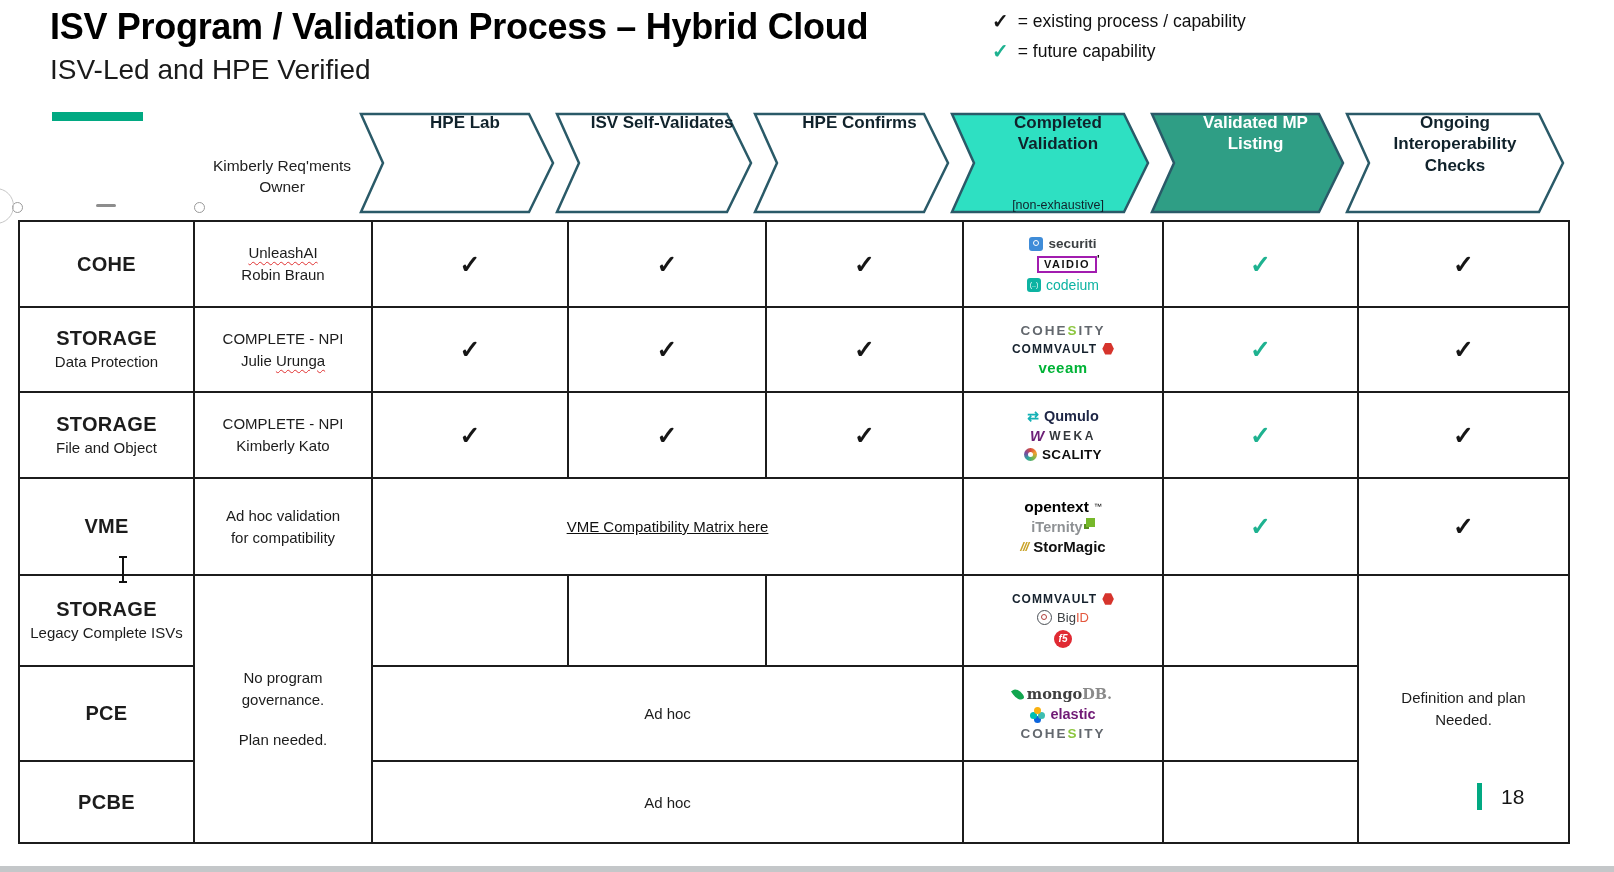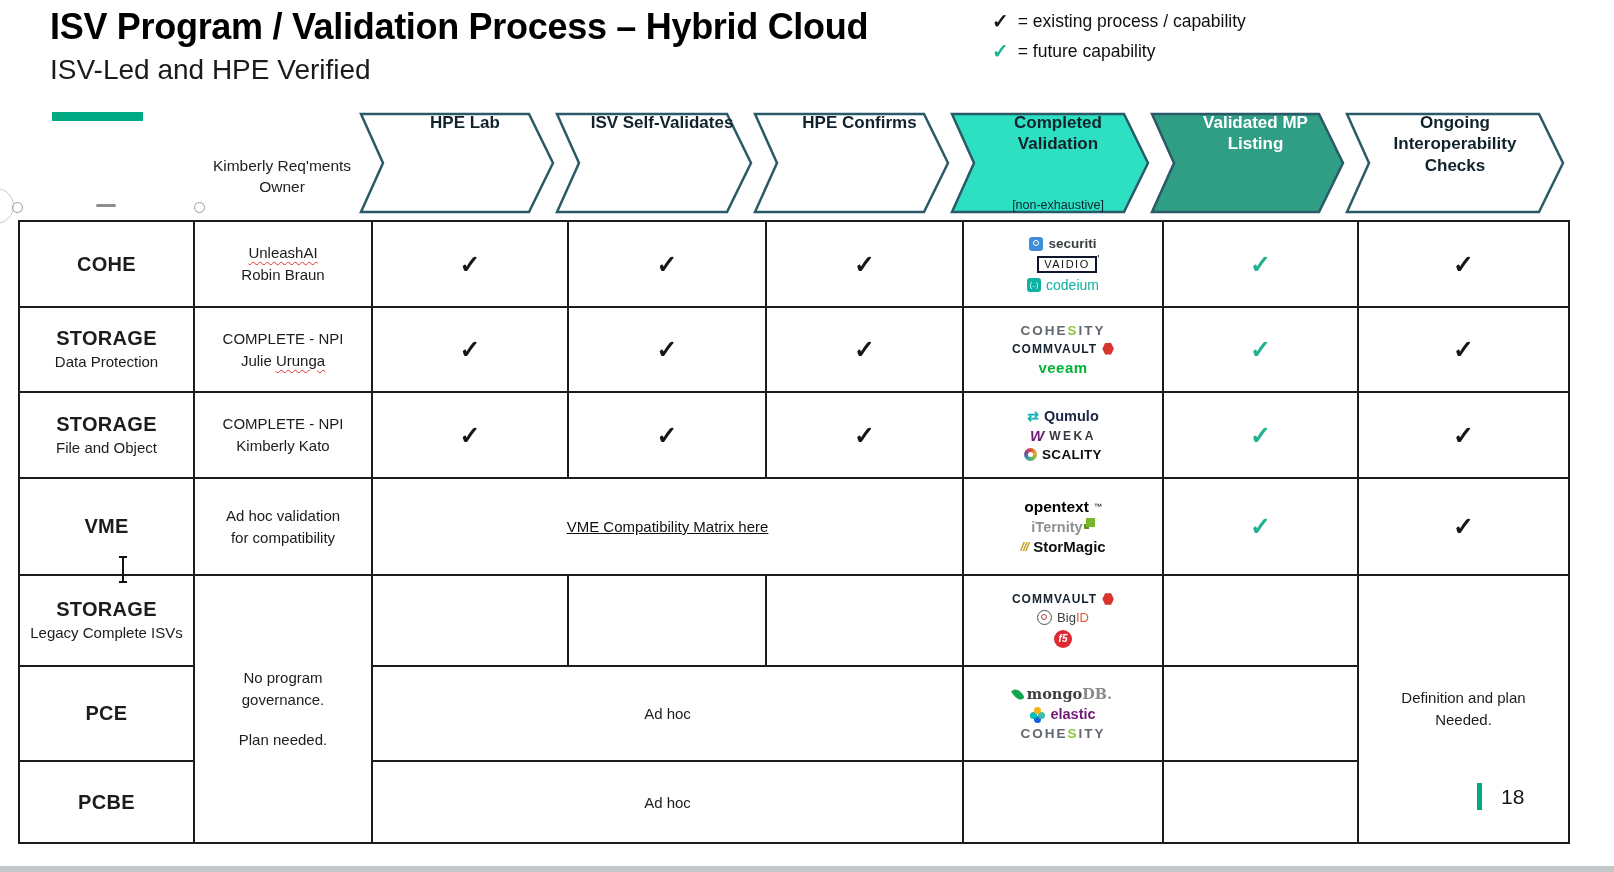--- a/index.html
+++ b/index.html
@@ -50,21 +50,21 @@
   
   .logos{gap:5px;padding:16px 4px;}
   .logo{display:flex;align-items:center;gap:5px;font-size:13px;line-height:1;white-space:nowrap;}
   .ic{position:relative;display:inline-block;flex:none;}
 
   .logo-securiti .ic{width:14px;height:14px;background:#3f8cd8;border-radius:3px;}
   .logo-securiti .ic::after{content:"";position:absolute;left:3.5px;top:3.5px;width:4px;height:4px;
                             border:1.5px solid #fff;border-radius:50%;}
   .logo-securiti .txt{color:#3c4043;font-weight:600;font-size:13.5px;}
 
-  .logo-vaidio .txt{border:2px solid #0f172a;padding:1px 5px;font-weight:400;font-size:11px;
+  .logo-vaidio .txt{border:2px solid #a21caf;padding:1px 5px;font-weight:700;font-size:11px;
                     letter-spacing:1.5px;color:#111;position:relative;margin-left:8px;}
   .logo-vaidio .txt::after{content:"'";position:absolute;right:-6px;top:-4px;font-size:11px;}
 
   .logo-codeium .ic{width:14px;height:14px;background:#0db3a2;border-radius:3px;color:#fff;
                     font-size:7px;display:flex;align-items:center;justify-content:center;}
   .logo-codeium .ic::after{content:"(..)";}
   .logo-codeium .txt{color:#0db3a2;font-weight:500;font-size:14px;}
 
   .logo-cohesity .txt{font-weight:700;letter-spacing:2px;color:#63686e;font-size:13.5px;}
   .logo-cohesity .green{color:#8cc63f;}

